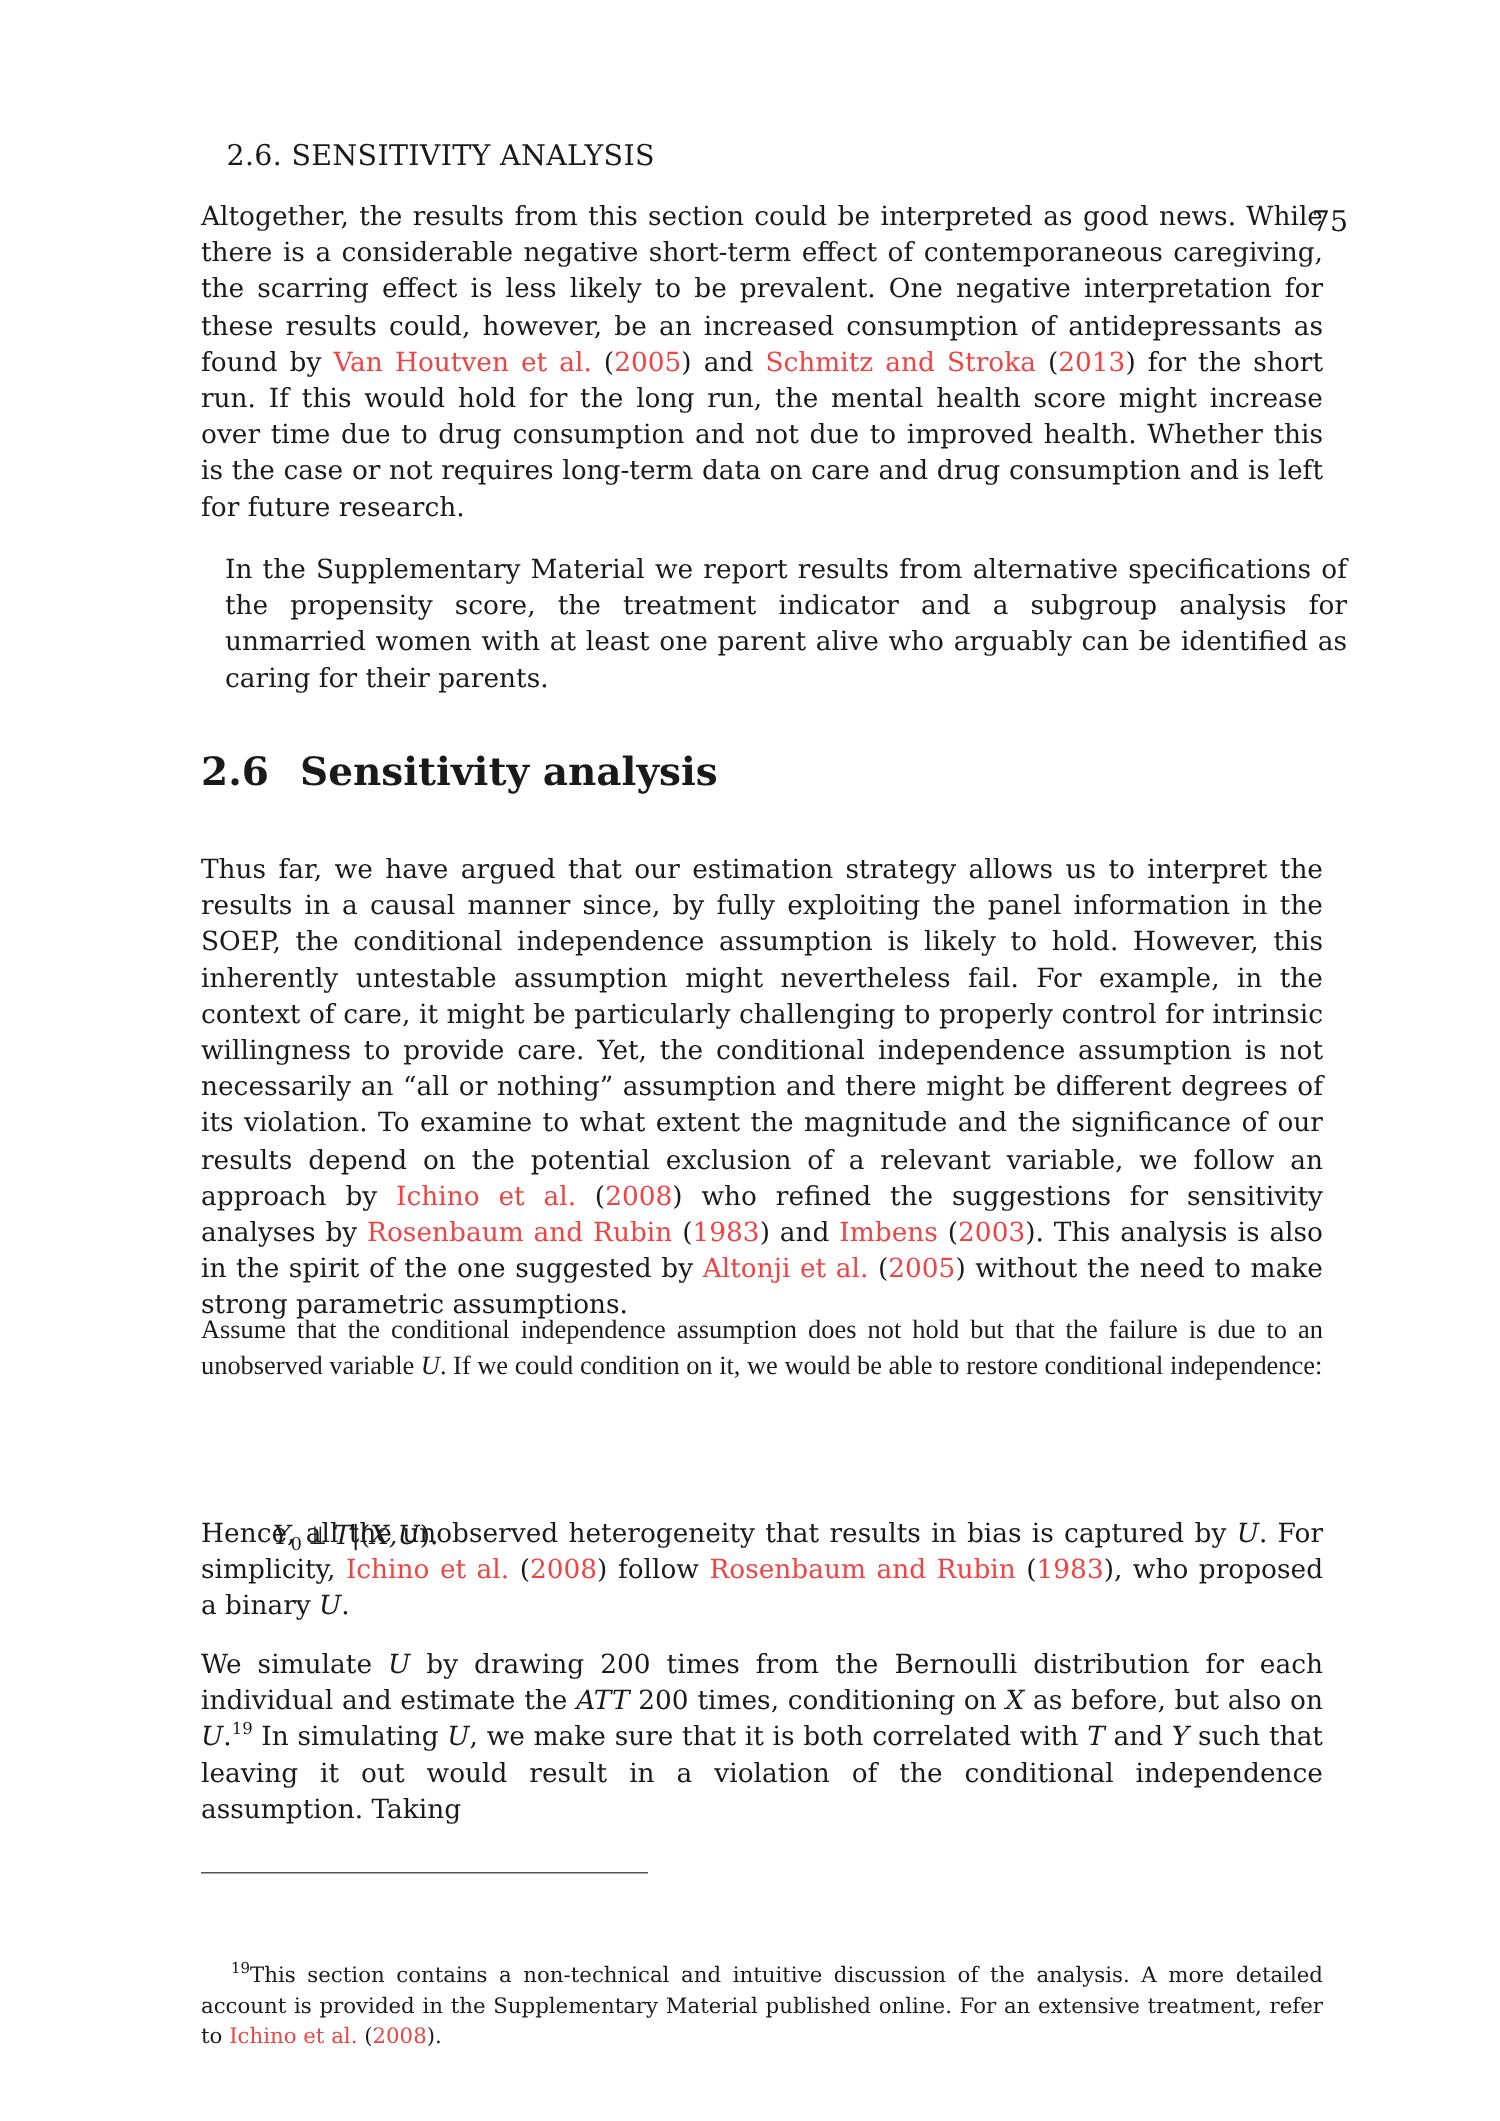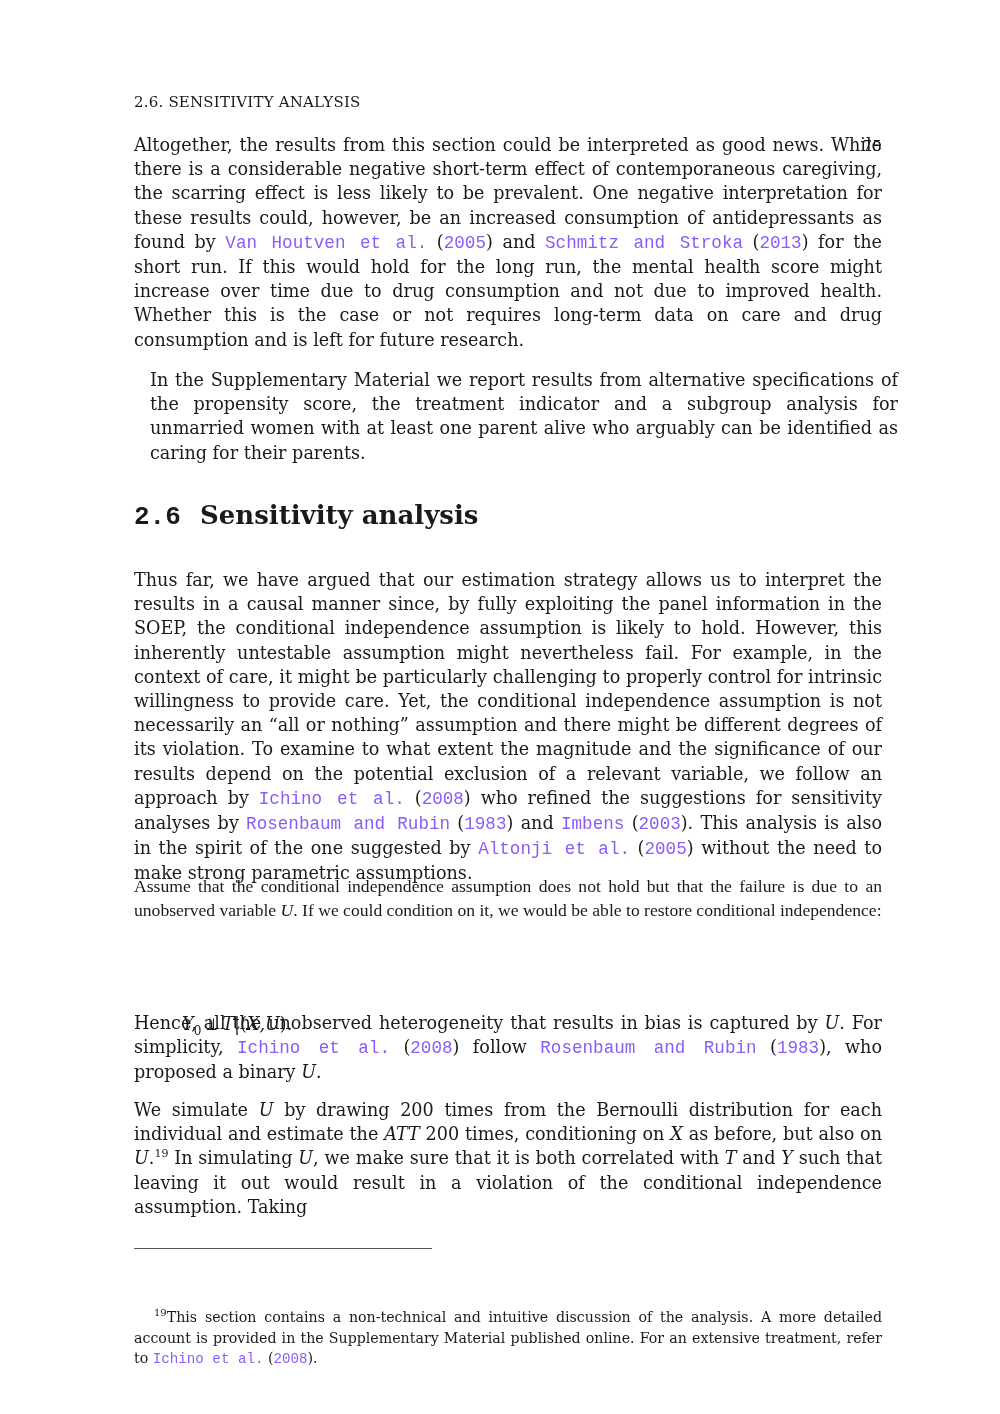--- a/index.html
+++ b/index.html
@@ -1,29 +1,29 @@
 <!DOCTYPE html>
 <html><head>
 <meta charset="utf-8">
 <style>
   html, body { margin: 0; padding: 0; background: #ffffff; }
   body { width: 1000px; height: 1414px; position: relative; overflow: hidden;
          font-family: "DejaVu Serif", "Liberation Serif", serif; color: #1a1a1a; }
   .page { position: absolute; left: 134px; top: 0; width: 748px; }
-  .running-head { position: absolute; top: 93px; left: 0; width: 748px; height: 22px;
-                  font-size: 15px; letter-spacing: 0.2px; }
+  .running-head { position: absolute; top: 93px; left: 17px; width: 748px; height: 22px;
+                  font-size: 19px; letter-spacing: 0.2px; }
   .running-head .title { position: absolute; left: 0; }
   .running-head .num { position: absolute; right: 0; margin-top: 44px; }
   .para { position: absolute; left: 0; width: 748px; font-size: 17.6px; line-height: 24.2px;
           text-align: justify; }
   .para span { }
-  .cite { color: #8b5cf6; font-family: Liberation Mono, monospace; }
+  .cite { color: #ef4444; }
   .ital { font-style: italic; }
   .h2 { position: absolute; left: 0; top: 500px; font-size: 26px; font-weight: bold; }
-  .h2 .sec-num { display: inline-block; width: 66px; font-family: Liberation Mono, monospace; }
+  .h2 .sec-num { display: inline-block; width: 66px; }
   .equation { position: absolute; left: 48px; top: 966px; font-size: 17.6px; font-style: italic; margin-top: 48px; }
   .equation .up { font-style: normal; }
   sup { font-size: 11px; line-height: 0; vertical-align: super; }
   .footrule { position: absolute; left: 0; top: 1248px; width: 298px; height: 1px; background: #555; }
   .footnote { position: absolute; left: 0; top: 1307px; width: 748px; font-size: 14.2px; line-height: 20.5px;
               text-align: justify; }
   .footnote .fnmark { font-size: 10px; vertical-align: super; line-height: 0; }
   .indent { display: inline-block; width: 20px; }
 </style>
 </head>

